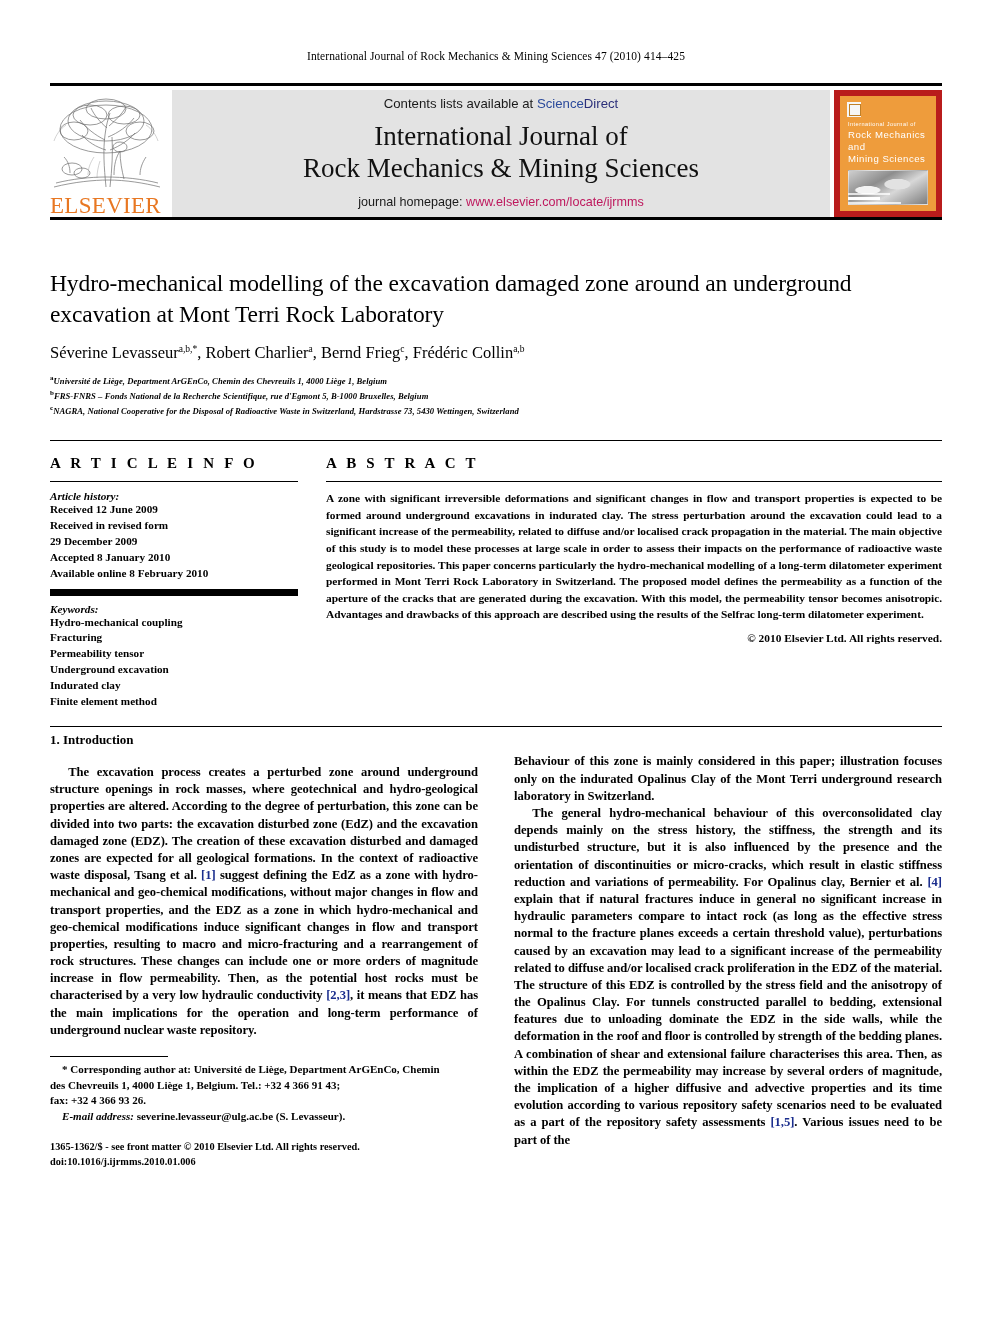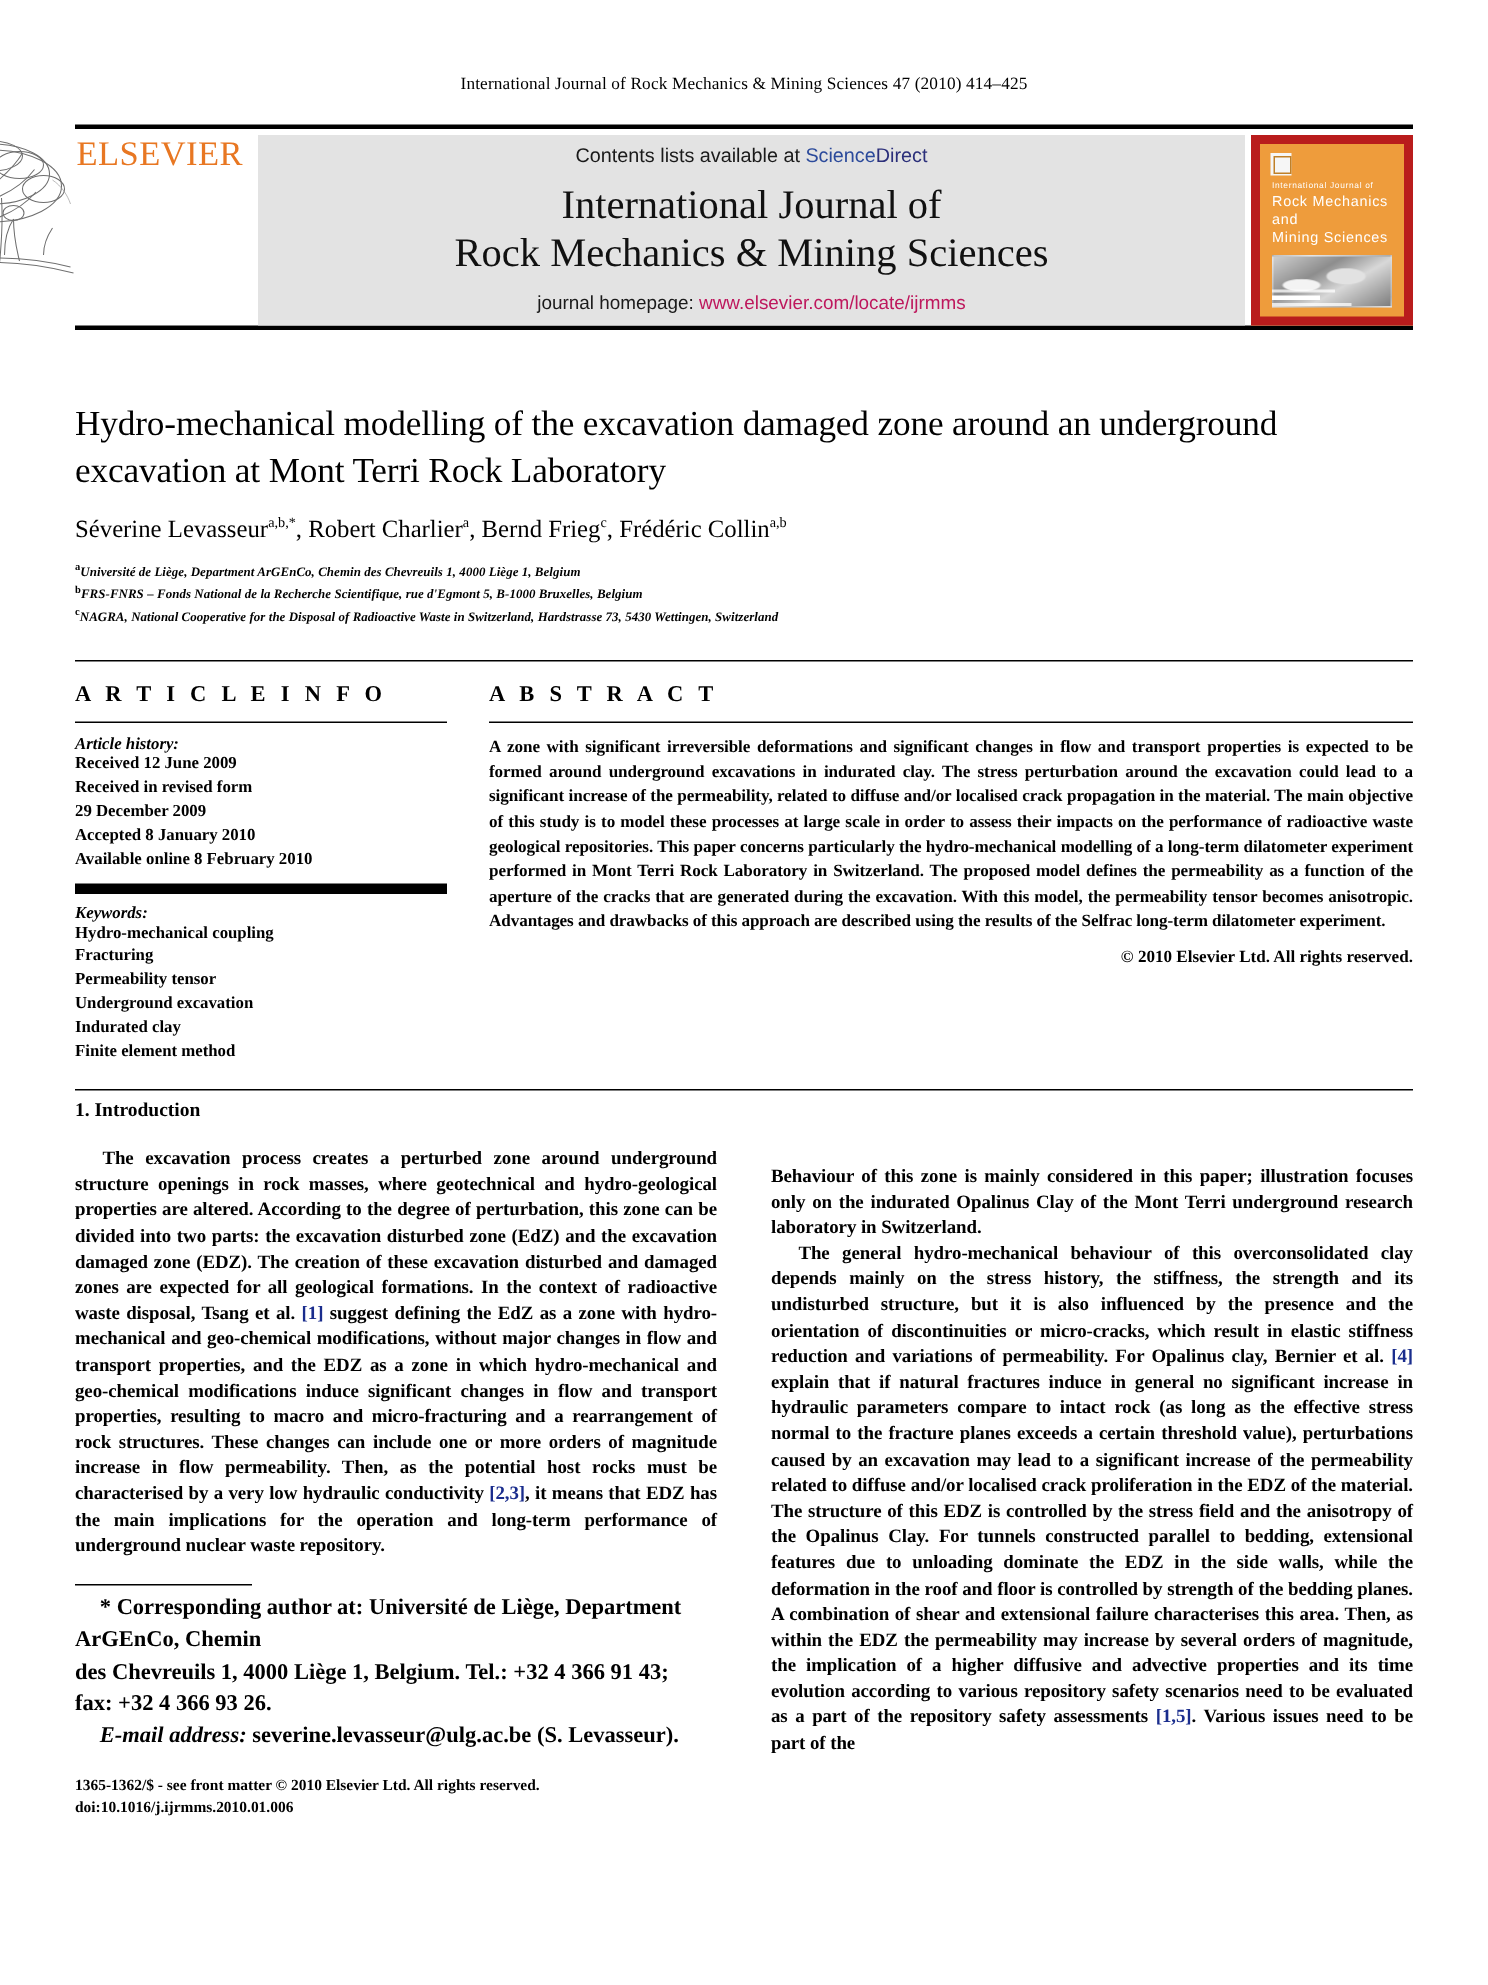--- a/index.html
+++ b/index.html
@@ -21,21 +21,21 @@
   }
 
   
   .masthead { position: absolute; left: 50px; top: 83px; width: 892px; }
   .rule-thick { height: 3px; background: #000; width: 892px; }
   .rule-thick-bottom { height: 3px; background: #000; width: 892px; margin-top: 0px; }
   .mast-row { display: flex; align-items: stretch; height: 127px; margin-top: 4px; }
 
   .elsevier-logo {
     width: 118px; flex: 0 0 118px; position: relative;
-    display: flex; flex-direction: row; justify-content: flex-end;
+    display: flex; flex-direction: column; justify-content: flex-end;
     padding-right: 6px; box-sizing: border-box;
   }
   .tree-wrap { width: 112px; height: 98px; position: relative; }
   .elsevier-word {
     font-family: "Liberation Serif", serif;
     color: #E87722; font-size: 23px; letter-spacing: .3px; line-height: 1;
     margin-top: 1px;
   }
 
   .mast-center {
@@ -123,21 +123,21 @@
   p.body-p {
     font-size: 12.6px; line-height: 1.365; text-align: justify; margin: 0;
     text-indent: 1.45em; font-weight:700; letter-spacing:-0.05px;
   }
   p.body-p.noind { text-indent: 0; }
   .ref { color: #1a2d8d; }
 
   
   .footnote { margin-top: 17px; }
   .fn-rule { width: 118px; border-top: 1px solid #000; margin-bottom: 5px; }
-  .fn-text { font-size: 15px; line-height: 1.42; font-weight:700; }
+  .fn-text { font-size: 11px; line-height: 1.42; font-weight:700; }
   .fn-text .ind { display:block; text-indent: 1.1em; }
   .fn-em { font-style: italic; margin-top: 20px; }
   .issn { margin-top: 16px; font-size: 10.3px; line-height:1.45; font-weight:700;}
 </style>
 </head>
 <body>
 
 <div class="page">
 
   <div class="runhead">International Journal of Rock Mechanics &amp; Mining Sciences 47 (2010) 414–425</div>

